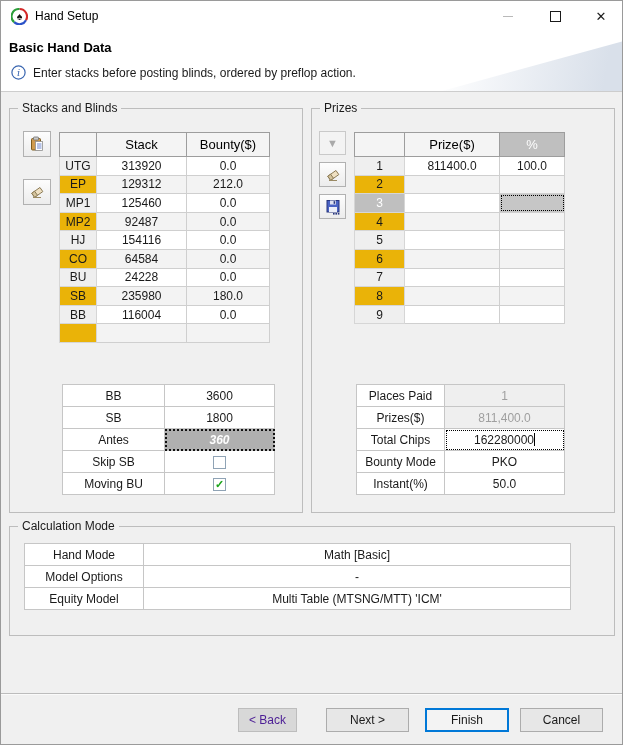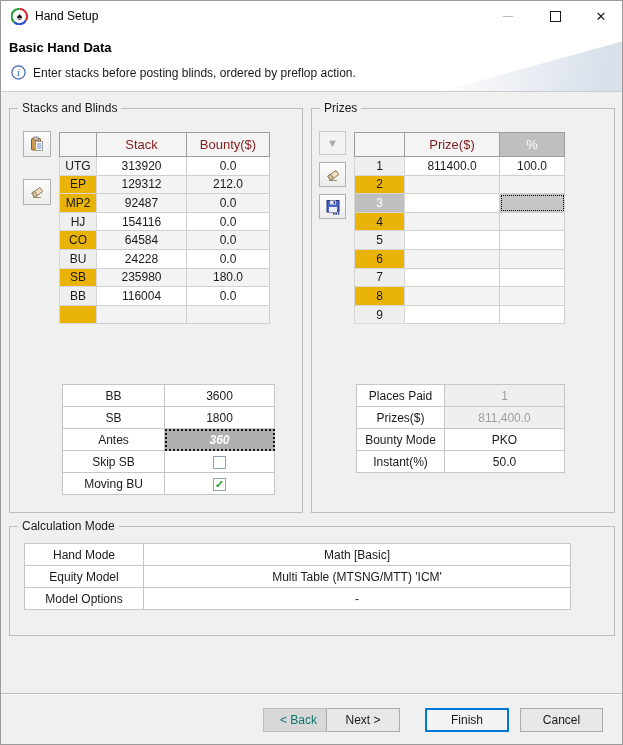--- a/index.html
+++ b/index.html
@@ -29,42 +29,42 @@
   .groupbox{position:absolute;border:1px solid #bdbdbd;box-sizing:border-box;}
   .gb-label{position:absolute;top:-8px;left:8px;background:#f0f0f0;padding:0 4px;font-size:12px;color:#1a1a1a;}
 
   
   .toolbtn{position:absolute;width:28px;height:26px;border:1px solid #b1b1b1;background:linear-gradient(#fdfdfd,#ececec);display:flex;align-items:center;justify-content:center;box-sizing:border-box;}
   .toolbtn.disabled{background:#f3f3f3;border-color:#c9c9c9;}
   .dd-arrow{color:#a9a9a9;font-size:11px;line-height:11px;}
 
   
   table.grid{border-collapse:collapse;table-layout:fixed;position:absolute;}
-  .grid th{font-weight:400;font-size:13px;background:#f4f4f4;border:1px solid #9d9d9d;height:23px;padding:0;text-align:center;color:#7f1d1d;}
+  .grid th{font-weight:400;font-size:13px;background:#f4f4f4;border:1px solid #9d9d9d;height:23px;padding:0;text-align:center;color:#000000;}
   .grid td{border:1px solid #cfcfcf;height:18.6px;padding:0 2px;text-align:center;font-size:12px;background:#fff;overflow:hidden;white-space:nowrap;box-sizing:border-box;}
   .grid td.rhdr{background:#efefef;border-color:#d6d6d6;font-size:12px;}
   .grid tr.alt td{background:#f3f3f3;}
   .grid tr.alt td.rhdr{background:#eab308;}
   .grid th.selhdr, .grid td.selhdr{background:#bfbfbf;color:#fdfdfd;}
   td.selcell{background:#c6c6c6 !important;outline:1px dotted #000;outline-offset:-2px;}
 
   
   table.mini{border-collapse:collapse;table-layout:fixed;position:absolute;}
   .mini td{border:1px solid #c6c6c6;height:22px;padding:0 2px;text-align:center;background:#fff;font-size:12px;box-sizing:border-box;white-space:nowrap;}
   td.antes-sel{background:#b0b0b0;color:#fdfdfd;font-weight:bold;font-style:italic;outline:2px dotted #111;outline-offset:-2px;}
   td.dis{background:#efefef;color:#9f9f9f;}
   td.edit{outline:1px dotted #000;outline-offset:-2px;}
   .caret{display:inline-block;width:1px;height:13px;background:#000;vertical-align:-2px;}
   .cbx{display:inline-block;width:13px;height:13px;border:1px solid #8fa3b5;background:#fff;box-sizing:border-box;line-height:11px;font-size:11px;font-weight:bold;color:#1ca41c;vertical-align:middle;}
 
   
   .footer-sep{position:absolute;left:0;top:692px;width:100%;height:1px;background:#bcbcbc;border-bottom:1px solid #fafafa;}
   .btn{position:absolute;top:707px;height:24px;display:flex;align-items:center;justify-content:center;border:1px solid #acacac;background:#e7e7e7;font-size:12px;box-sizing:border-box;color:#1a1a1a;}
-  .btn-back{left:237px;width:71px;background:#d8d8d8;color:#0f766e;border-color:#bdbdbd;margin-left:25px;}
-  .btn-next{left:325px;width:74px;}
+  .btn-back{left:237px;width:59px;background:#d8d8d8;color:#4c1d95;border-color:#bdbdbd;}
+  .btn-next{left:325px;width:83px;}
   .btn-finish{left:424px;width:84px;border:2px solid #0078d7;background:#f3f3f3;}
   .btn-cancel{left:519px;width:83px;}
 </style>
 </head>
 <body>
 
 <div class="window">
 
   <div class="titlebar">
     <svg class="app-icon" viewBox="0 0 16 16">
@@ -136,20 +136,25 @@
     <tr>
           <td class="rhdr">UTG</td>
           <td>313920</td>
           <td>0.0</td>
         </tr>
     <tr class="alt">
           <td class="rhdr">EP</td>
           <td>129312</td>
           <td>212.0</td>
         </tr>
+    <tr>
+          <td class="rhdr">MP1</td>
+          <td>125460</td>
+          <td>0.0</td>
+        </tr>
     <tr class="alt">
           <td class="rhdr">MP2</td>
           <td>92487</td>
           <td>0.0</td>
         </tr>
     <tr>
           <td class="rhdr">HJ</td>
           <td>154116</td>
           <td>0.0</td>
         </tr>
@@ -306,20 +311,24 @@
     <tbody>
         <tr>
           <td>Places Paid</td>
           <td class="dis">1</td>
         </tr>
     <tr>
           <td>Prizes($)</td>
           <td class="dis">811,400.0</td>
         </tr>
     <tr>
+          <td>Total Chips</td>
+          <td class="edit"><span>162280000</span><span class="caret"></span></td>
+        </tr>
+    <tr>
           <td>Bounty Mode</td>
           <td>PKO</td>
         </tr>
     <tr>
           <td>Instant(%)</td>
           <td>50.0</td>
         </tr>
   </tbody>
     </table>
 
@@ -330,26 +339,26 @@
     <colgroup>
         <col style="width:119px">
         <col style="width:427px">
       </colgroup>
     <tbody>
         <tr>
           <td>Hand Mode</td>
           <td>Math [Basic]</td>
         </tr>
     <tr>
+          <td>Model Options</td>
+          <td>-</td>
+        </tr>
+    <tr>
           <td>Equity Model</td>
           <td>Multi Table (MTSNG/MTT) 'ICM'</td>
-        </tr>
-    <tr>
-          <td>Model Options</td>
-          <td>-</td>
         </tr>
   </tbody>
     </table>
 
   <div class="footer-sep"></div>
   <div class="btn btn-back">&lt; Back</div>
   <div class="btn btn-next">Next &gt;</div>
   <div class="btn btn-cancel">Cancel</div>
   <div class="btn btn-finish">Finish</div>
 

